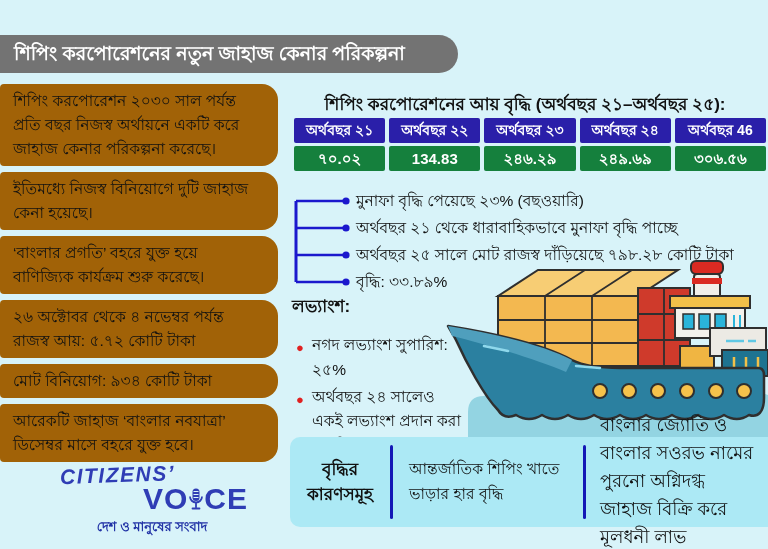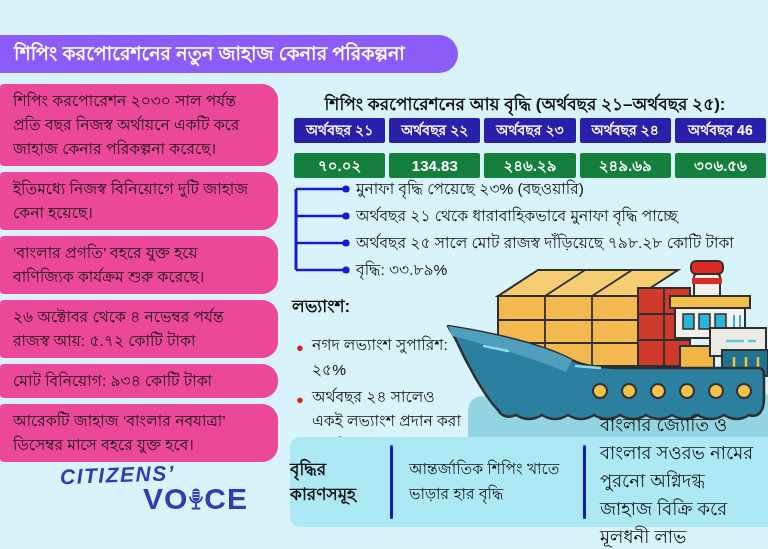--- a/index.html
+++ b/index.html
@@ -5,28 +5,28 @@
   html,body{margin:0;padding:0;}
   body{
     width:768px;height:549px;position:relative;overflow:hidden;
     background:#d8f3f9;
     font-family:"Liberation Sans","DejaVu Sans",sans-serif;
     color:#111;
   }
   
   .title-bar{
     position:absolute;left:0;top:35px;width:458px;height:38px;
-    background:#8b5cf6;border-radius:0 19px 19px 0;
+    background:#737373;border-radius:0 19px 19px 0;
     color:#fff;font-weight:bold;font-size:19px;line-height:38px;
     padding-left:14px;box-sizing:border-box;white-space:nowrap;
   }
   
   .left-col{position:absolute;left:0;top:84px;width:278px;}
   .info-box{
-    background:#ec4899;border-radius:4px 16px 16px 4px;
+    background:#a16207;border-radius:4px 16px 16px 4px;
     padding:5px 16px 5px 13px;margin-bottom:6px;
     font-size:15.5px;line-height:1.55;
   }
   
   .logo{position:absolute;left:52px;top:462px;width:200px;text-align:center;color:#2f3db5;}
   .logo-script{
     font-style:italic;font-weight:bold;font-size:21px;letter-spacing:1.5px;
     transform:rotate(-2deg);text-align:left;padding-left:8px;
   }
   .logo-word{
@@ -36,47 +36,47 @@
   }
   .logo-word svg{margin:0 1px;display:block;}
   .logo-tagline{font-size:13px;font-weight:bold;margin-top:3px;color:#2233a6;}
   
   .rev-heading{
     position:absolute;left:296px;top:91px;width:458px;
     font-size:17px;font-weight:bold;text-align:center;white-space:nowrap;
   }
   .rev-table{
     position:absolute;left:294px;top:118px;width:472px;
-    display:grid;grid-template-columns:repeat(5,1fr);gap:10px 4px;
+    display:grid;grid-template-columns:repeat(5,1fr);gap:3px 4px;
   }
   .rev-th{
     background:#2a1fa9;color:#fff;font-size:14px;font-weight:bold;
     text-align:center;height:25px;line-height:25px;border-radius:2px;
   }
   .rev-td{
     background:#15803d;color:#fff;font-size:15px;font-weight:bold;
     text-align:center;height:25px;line-height:25px;border-radius:2px;
   }
   
-  .highlights{position:absolute;left:292px;top:176px;width:440px;}
+  .highlights{position:absolute;left:292px;top:188px;width:440px;}
   .hl-item{height:27px;display:flex;align-items:center;padding-left:64px;
     font-size:15.5px;white-space:nowrap;}
   .hl-bracket{position:absolute;left:0;top:0;}
   
   .dividend{position:absolute;left:292px;top:293px;width:172px;}
   .div-heading{font-weight:bold;font-size:17px;margin-bottom:12px;}
   .div-item{position:relative;padding-left:20px;font-size:15.5px;line-height:1.6;margin-bottom:2px;}
   .div-item .dot{position:absolute;left:4px;top:5px;color:#e02020;font-size:13px;}
   
   .bottom-strip{
     position:absolute;left:290px;top:437px;width:478px;height:90px;
     background:#ace9f5;border-radius:10px 0 0 10px;
     display:flex;align-items:center;
   }
-  .bs-cell1{width:100px;font-weight:bold;font-size:17px;line-height:1.5;}
+  .bs-cell1{width:100px;text-align:center;font-weight:bold;font-size:17px;line-height:1.5;}
   .bs-divider{width:3px;height:74px;background:#1318b6;border-radius:2px;}
   .bs-cell2{width:168px;padding:0 6px 0 16px;font-size:15.5px;line-height:1.6;}
   .bs-cell3{flex:1;padding:0 8px 0 14px;font-size:18px;line-height:1.55;}
   
   .ship{position:absolute;left:428px;top:248px;width:340px;height:190px;}
 </style>
 </head>
 <body>
 
 <div class="title-bar">শিপিং করপোরেশনের নতুন জাহাজ কেনার পরিকল্পনা</div>
@@ -195,13 +195,14 @@
   <div class="logo-word">
     <span>VO</span>
     <svg width="14" height="23" viewBox="0 0 14 23">
       <rect x="3.5" y="0.5" width="7" height="12.5" rx="3.5" fill="#2f3db5"></rect>
       <path d="M4.5,3.5 H9.5 M4.5,6.5 H9.5 M4.5,9.5 H9.5" stroke="#d8f3f9" stroke-width="1"></path>
       <path d="M1,8.5 a6,6 0 0 0 12,0" fill="none" stroke="#2f3db5" stroke-width="1.8"></path>
       <path d="M7,15.5 V19 M3.5,20.5 H10.5" stroke="#2f3db5" stroke-width="1.8" stroke-linecap="round"></path>
     </svg>
     <span>CE</span>
   </div>
+  <div class="logo-tagline">দেশ ও মানুষের সংবাদ</div>
 </div>
 
 </body></html>

